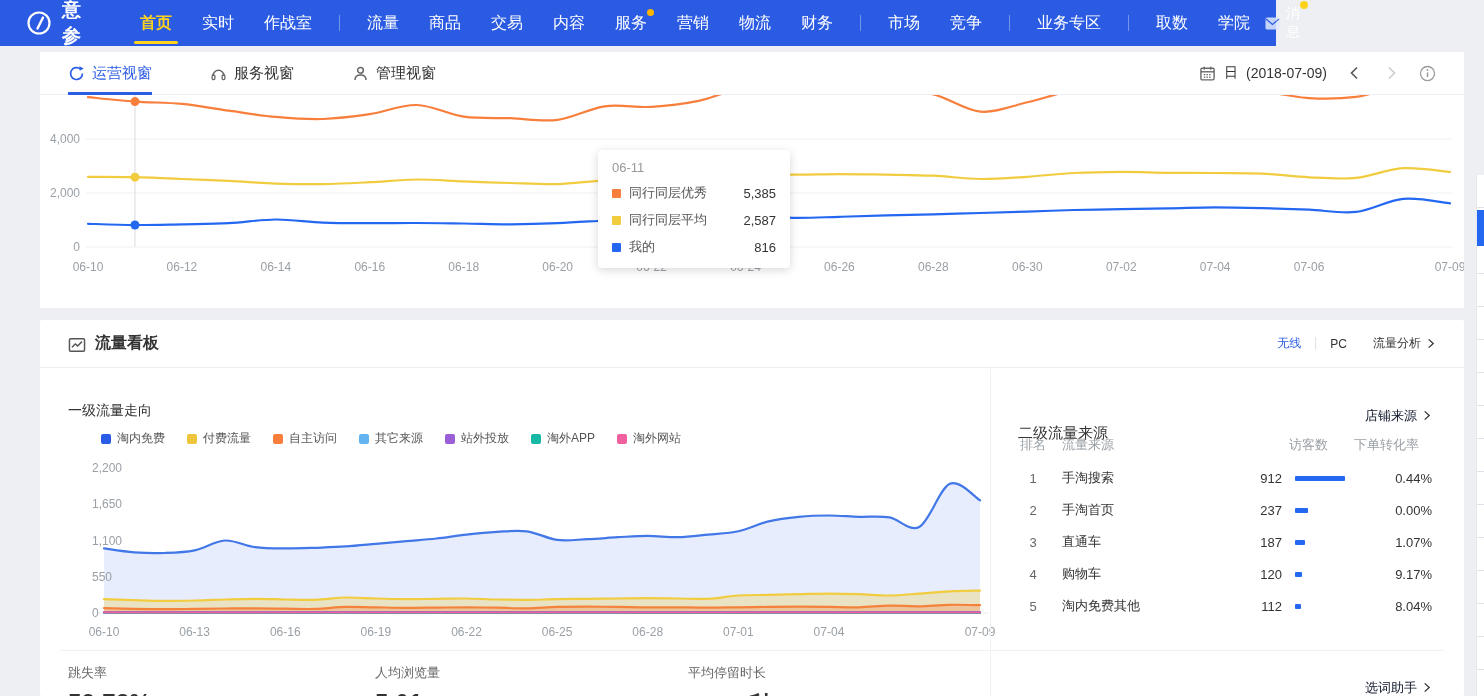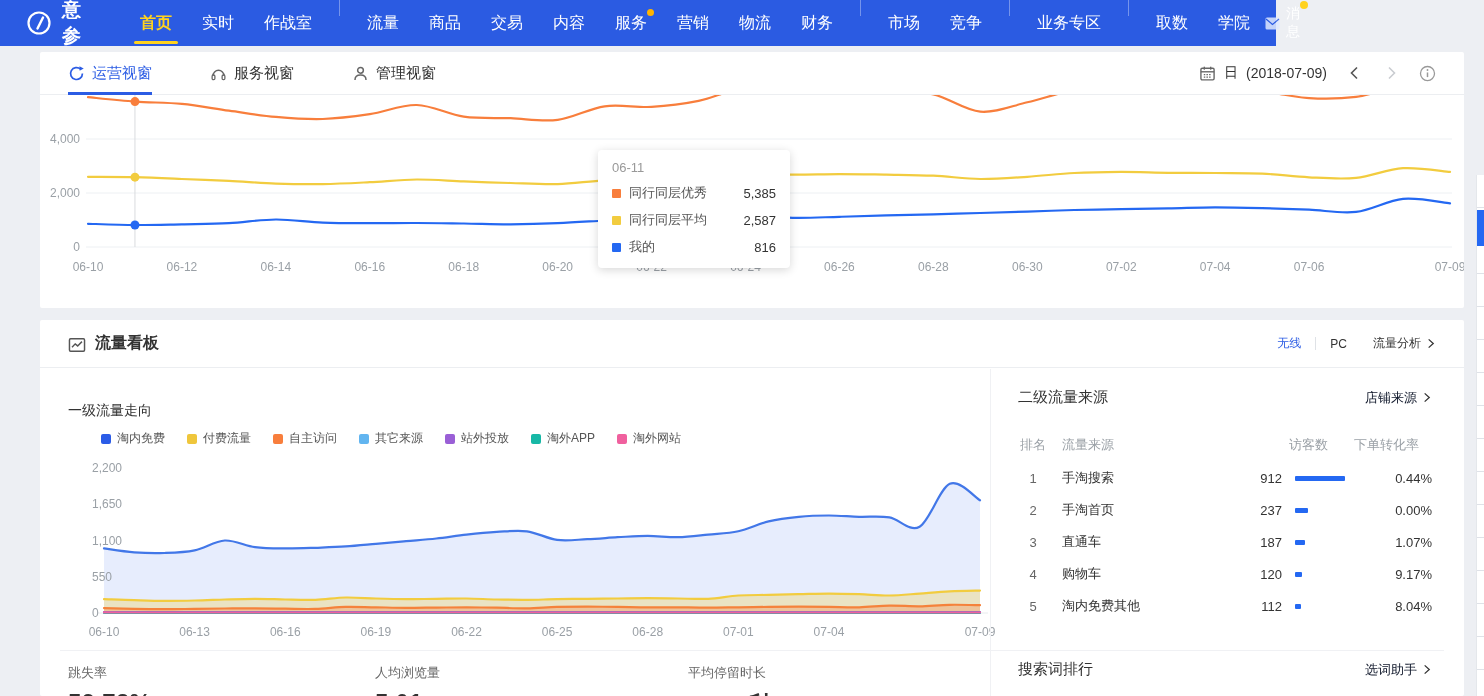--- a/index.html
+++ b/index.html
@@ -2,21 +2,21 @@
 <html><head>
 <meta charset="utf-8">
 <style>
   html,body{margin:0;padding:0;}
   .page{position:relative;width:1484px;height:696px;overflow:hidden;background:#edeff3;
         font-family:"Liberation Sans","DejaVu Sans",sans-serif;-webkit-font-smoothing:antialiased;}
   
   .topnav{position:absolute;left:0;top:0;width:1276px;height:46px;background:#2b5be2;
           display:flex;align-items:center;padding:0 26px;box-sizing:border-box;color:#fff;}
   .brand{display:flex;align-items:center;gap:10px;font-size:19px;font-weight:bold;margin-right:44px;cursor:pointer;}
-  .nav-menu{display:flex;height:46px;}
+  .nav-menu{display:flex;align-items:center;height:46px;}
   .nav-item{position:relative;font-size:16px;margin:0 15px;height:46px;line-height:46px;cursor:pointer;white-space:nowrap;}
   .nav-item.active{color:#ffd21e;font-weight:bold;}
   .nav-item.active::after{content:"";position:absolute;left:50%;transform:translateX(-50%);bottom:2px;width:44px;height:3px;background:#ffd21e;border-radius:2px;}
   .nav-sep{width:1px;height:16px;background:rgba(255,255,255,.35);margin:0 12px;}
   .nav-dot::before{content:"";position:absolute;top:9px;right:-7px;width:7px;height:7px;border-radius:50%;background:#ffb400;}
   .nav-msg{margin-left:auto;display:flex;align-items:center;gap:6px;font-size:14px;position:relative;cursor:pointer;}
   .nav-msg .dot{position:absolute;top:-4px;right:-8px;width:8px;height:8px;border-radius:50%;background:#ffd21e;}
   
   .card{position:absolute;background:#fff;border-radius:2px;}
   .card1{left:40px;top:52px;width:1424px;height:256px;}
@@ -52,21 +52,21 @@
   .an-link{display:flex;align-items:center;gap:4px;cursor:pointer;margin-left:12px;color:#333;}
   
   .trend-title{position:absolute;left:28px;top:82px;font-size:14px;color:#333;}
   .legend{position:absolute;left:26px;top:110px;display:flex;align-items:center;gap:22px;padding-left:35px;}
   .lg-item{display:flex;align-items:center;gap:6px;font-size:12px;color:#555;cursor:pointer;}
   .lg-item .sw{width:10px;height:10px;border-radius:2px;}
   
   .vdivider{position:absolute;left:950px;top:49px;bottom:0;width:1px;background:#f0f1f4;}
   .hdivider{position:absolute;left:20px;right:20px;top:330px;height:1px;background:#f0f1f4;}
   .src-head{position:absolute;left:978px;top:68px;width:414px;display:flex;align-items:center;}
-  .src-title{font-size:15px;color:#333;}
+  .src-title{font-size:15px;color:#333;margin-top:36px;}
   .src-link{margin-left:auto;display:flex;align-items:center;gap:4px;font-size:13px;color:#0f172a;cursor:pointer;}
   .src-cols{position:absolute;left:978px;top:116px;width:414px;display:flex;font-size:13px;color:#9aa0a6;}
   .src-table{position:absolute;left:978px;top:142px;width:414px;}
   .src-row{display:flex;align-items:center;height:32px;font-size:13px;color:#333;cursor:pointer;}
   .c-rank{width:30px;text-align:center;color:#666;}
   .c-name{flex:1;padding-left:14px;}
   .c-vis{width:56px;text-align:right;}
   .c-bar{width:72px;padding-left:13px;box-sizing:border-box;display:flex;align-items:center;}
   .c-bar i{display:block;height:5px;background:#2468f2;border-radius:1px;}
   .c-conv{width:78px;text-align:right;}

